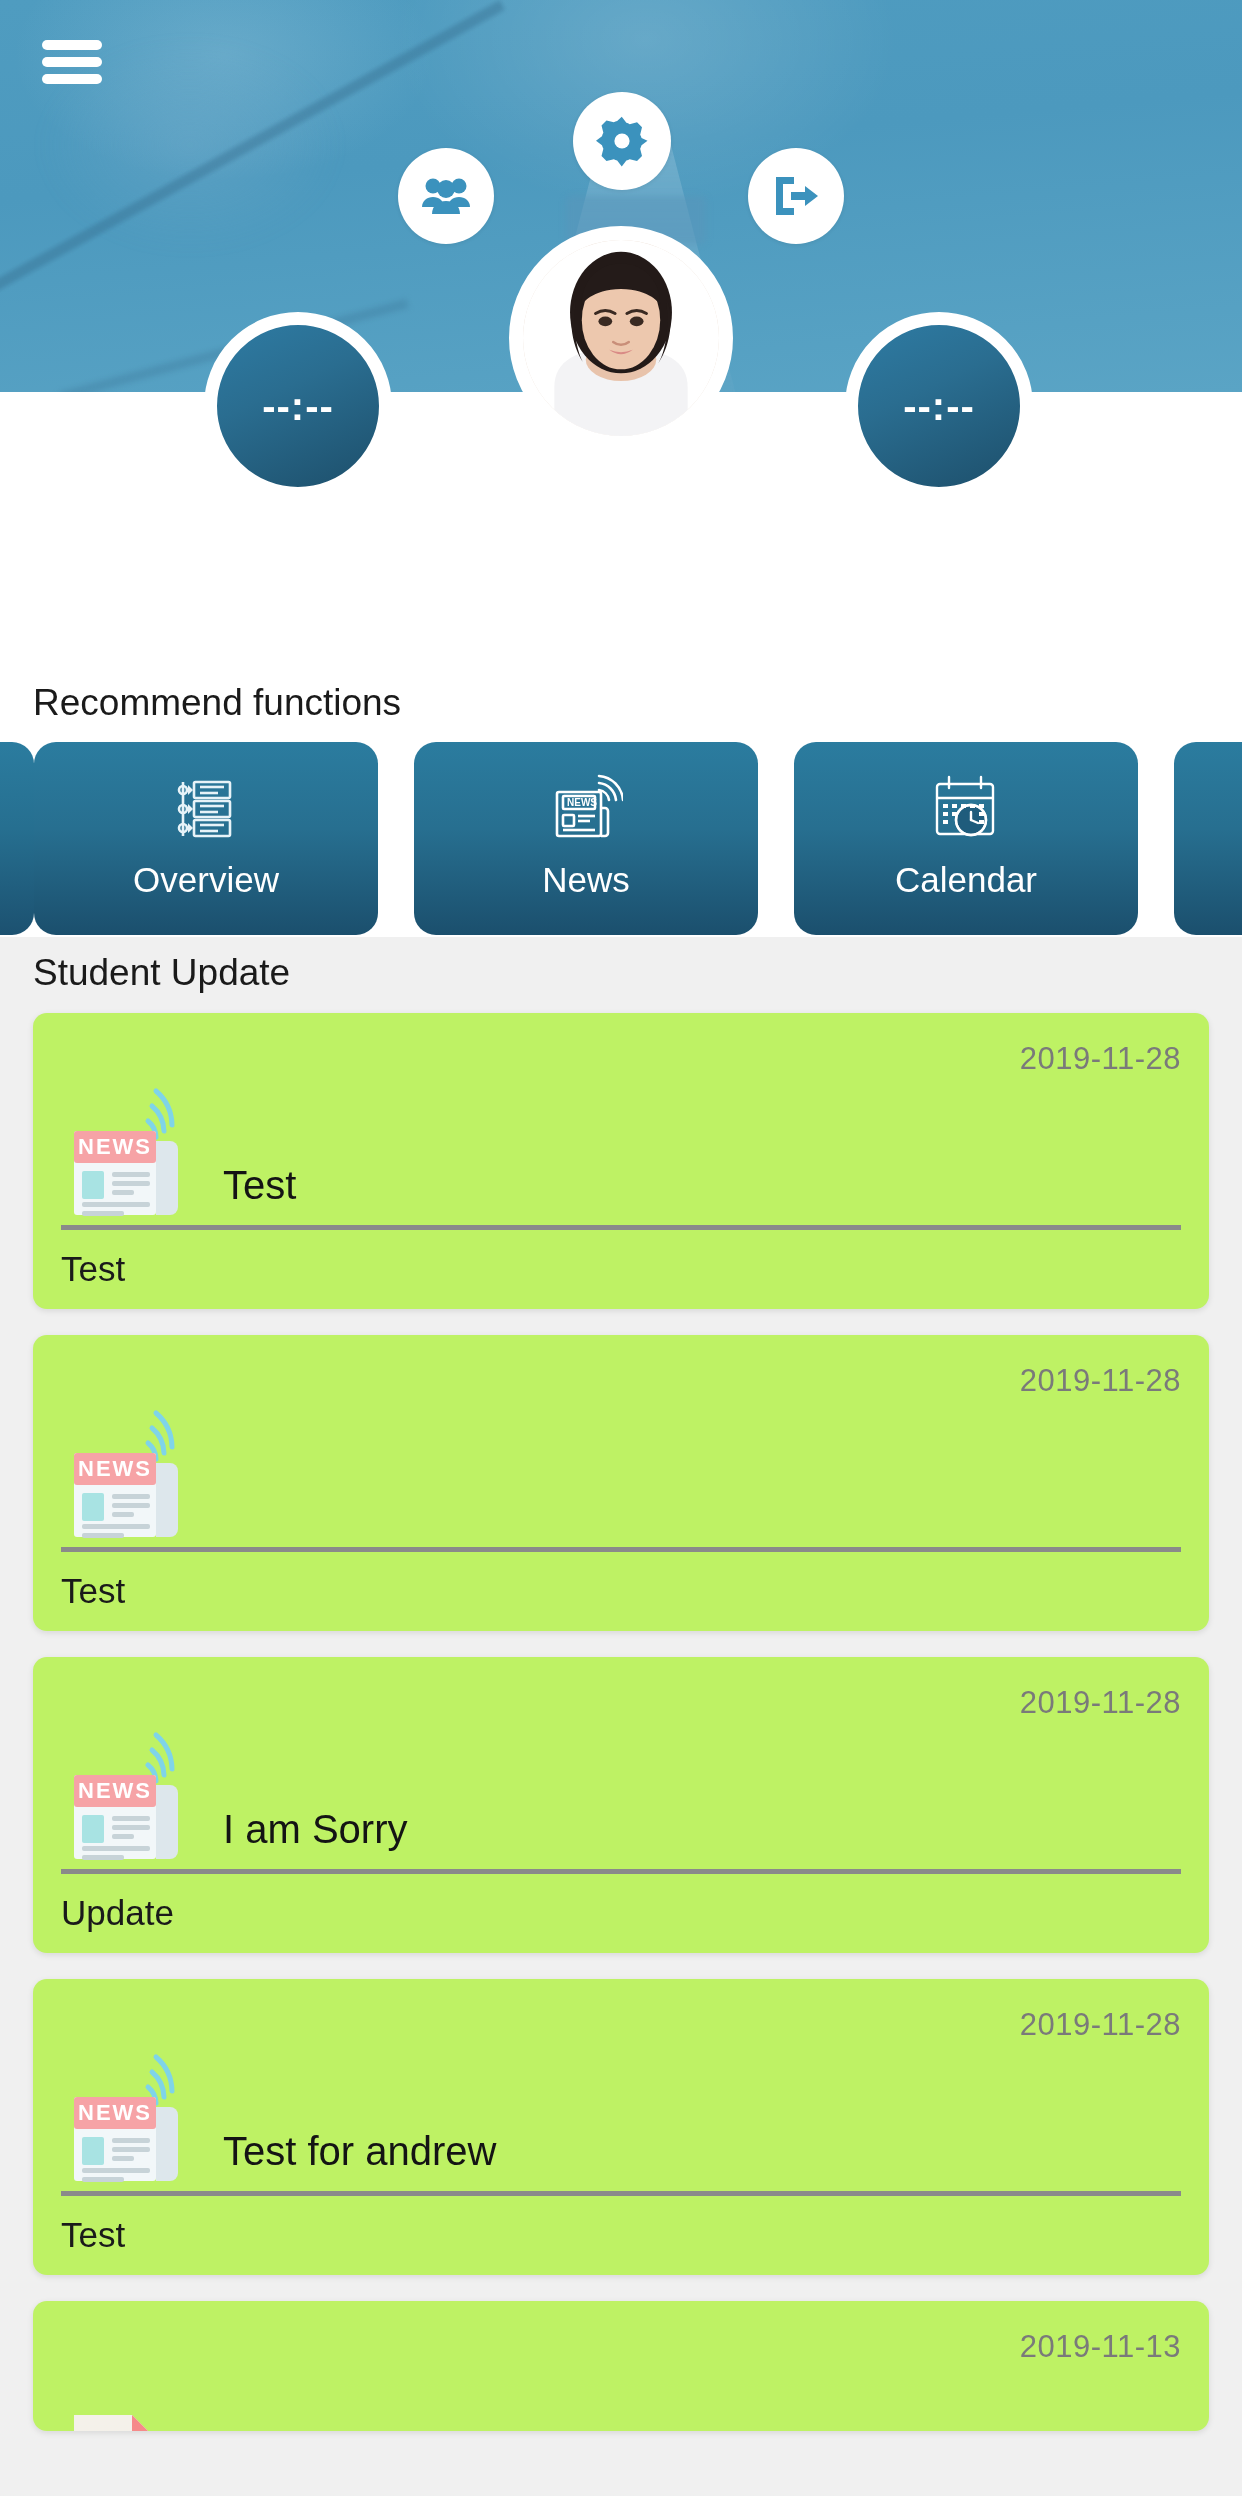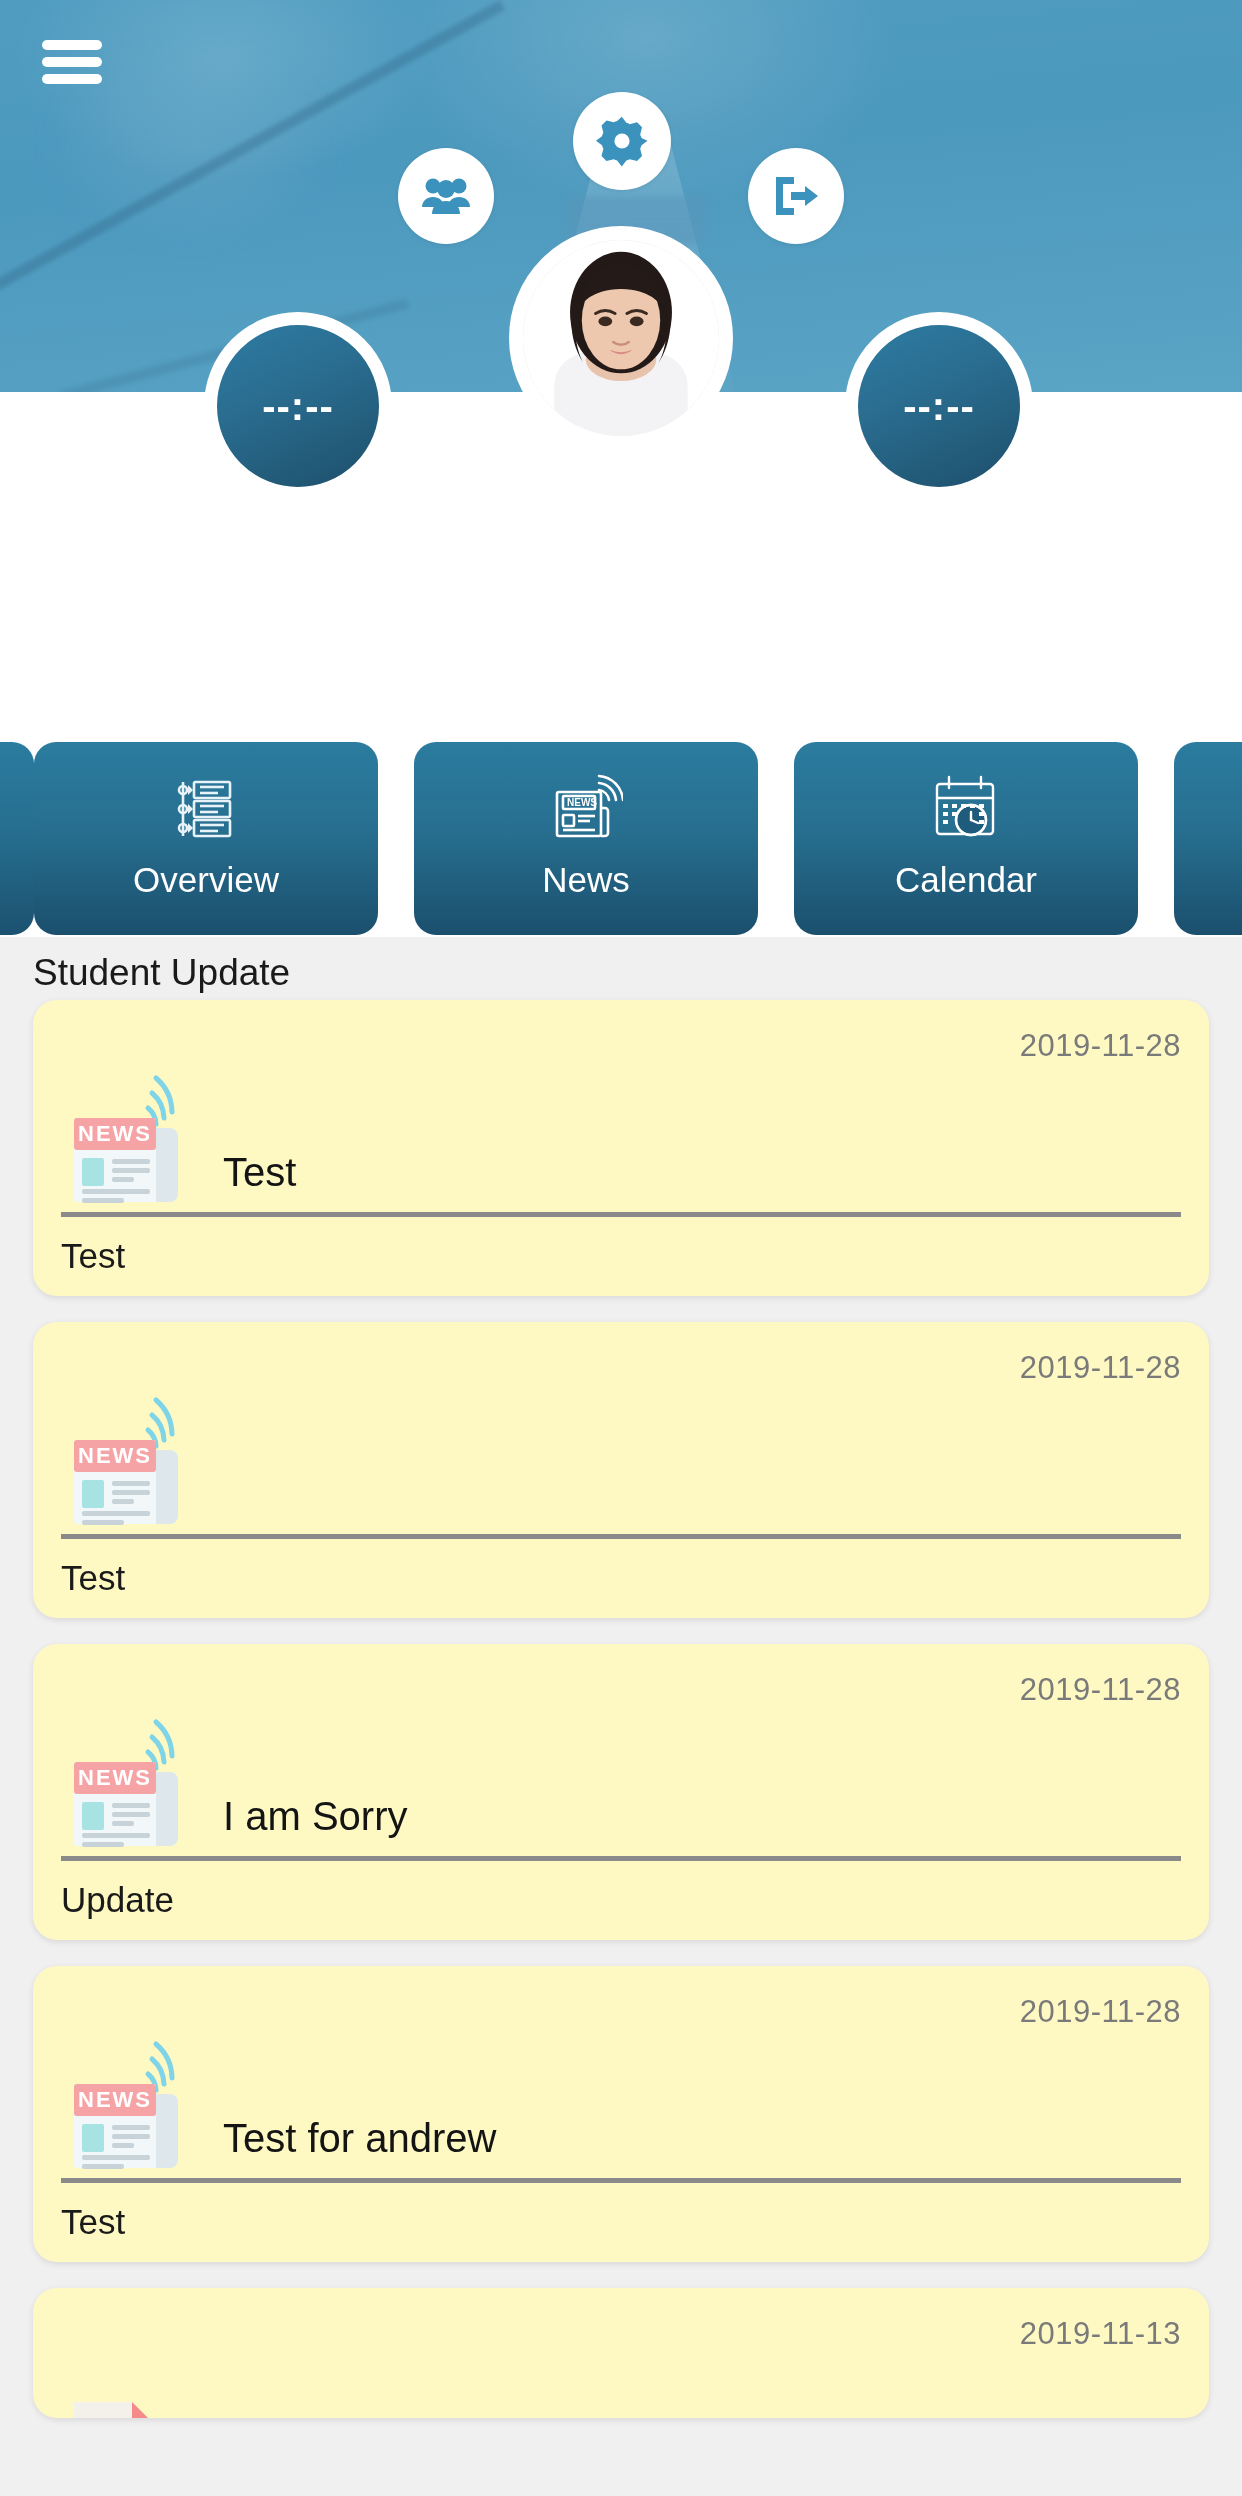--- a/index.html
+++ b/index.html
@@ -234,23 +234,23 @@
 
   
   .news-list {
     position: absolute;
     left: 0; top: 1000px;
     width: 1242px;
     z-index: 12;
   }
   .news-card {
     position: relative;
-    margin: 0 33px 26px 33px;
-    background: #fef9c3;
-    border-radius: 24px;
+    margin: 13px 33px 26px 33px;
+    background: #bef264;
+    border-radius: 14px;
     box-shadow: 0 2px 6px rgba(0,0,0,0.10);
     height: 296px;
     overflow: hidden;
     cursor: pointer;
   }
   .news-date {
     position: absolute;
     right: 28px; top: 28px;
     font-size: 31px;
     color: #7a7a7a;
@@ -353,20 +353,21 @@
       <path d="M74 75q10-6 20 0" stroke="#3a2a22" stroke-width="3" fill="none" stroke-linecap="round"></path>
       <path d="M106 75q10-6 20 0" stroke="#3a2a22" stroke-width="3" fill="none" stroke-linecap="round"></path>
       <path d="M92 104q8 6 16 0" stroke="#c98f79" stroke-width="2.5" fill="none" stroke-linecap="round"></path>
       <path d="M88 112q12 9 24 0q-12 5-24 0z" fill="#d98b86"></path>
     </svg>
   </div>
 
   <div class="profile-name">Admin</div>
   <div class="profile-role">Administrator</div>
 
+  <div class="section-title st-recommend">Recommend functions</div>
 
   <div class="carousel">
 
     <div class="func-card">
       <div class="func-icon">
         <svg width="74" height="74" viewBox="0 0 74 74">
           <g stroke="#e7f3f8" stroke-width="2.6" fill="none">
             <line x1="14" y1="10" x2="14" y2="64"></line>
             <circle cx="14" cy="18" r="4"></circle>
               <circle cx="14" cy="37" r="4"></circle>

